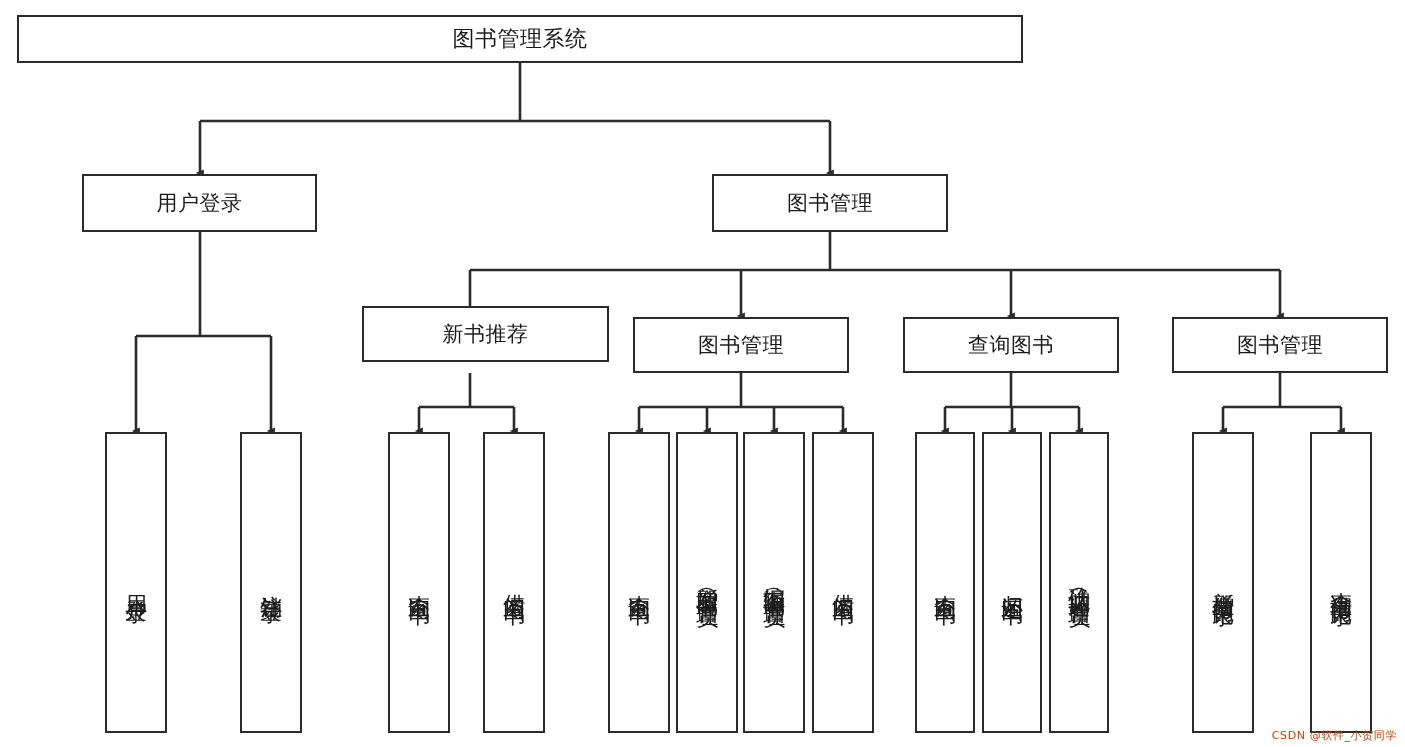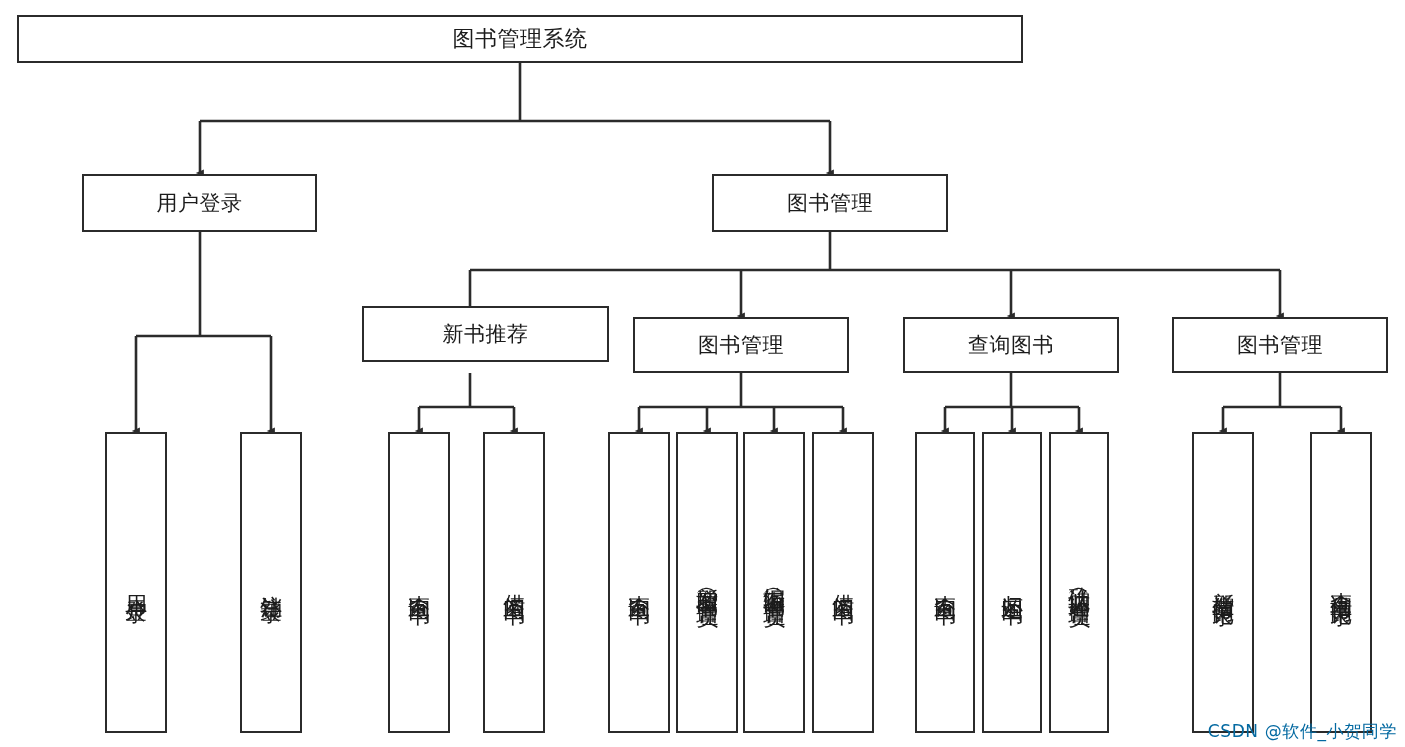--- a/index.html
+++ b/index.html
@@ -62,22 +62,22 @@
     font-size: 22px;
     line-height: 1.02;
     letter-spacing: 3px;
     white-space: nowrap;
     text-align: center;
   }
   #watermark {
     position: absolute;
     right: 8px;
     bottom: 4px;
-    font-size: 17px;
-    color: #0369a1;
+    font-size: 11px;
+    color: #c2410c;
     letter-spacing: 0.6px;
     white-space: nowrap;
     user-select: none;
     margin-left: 40px;
   }
 </style>
 </head>
 <body>
 
 <div id="diagram-root">

